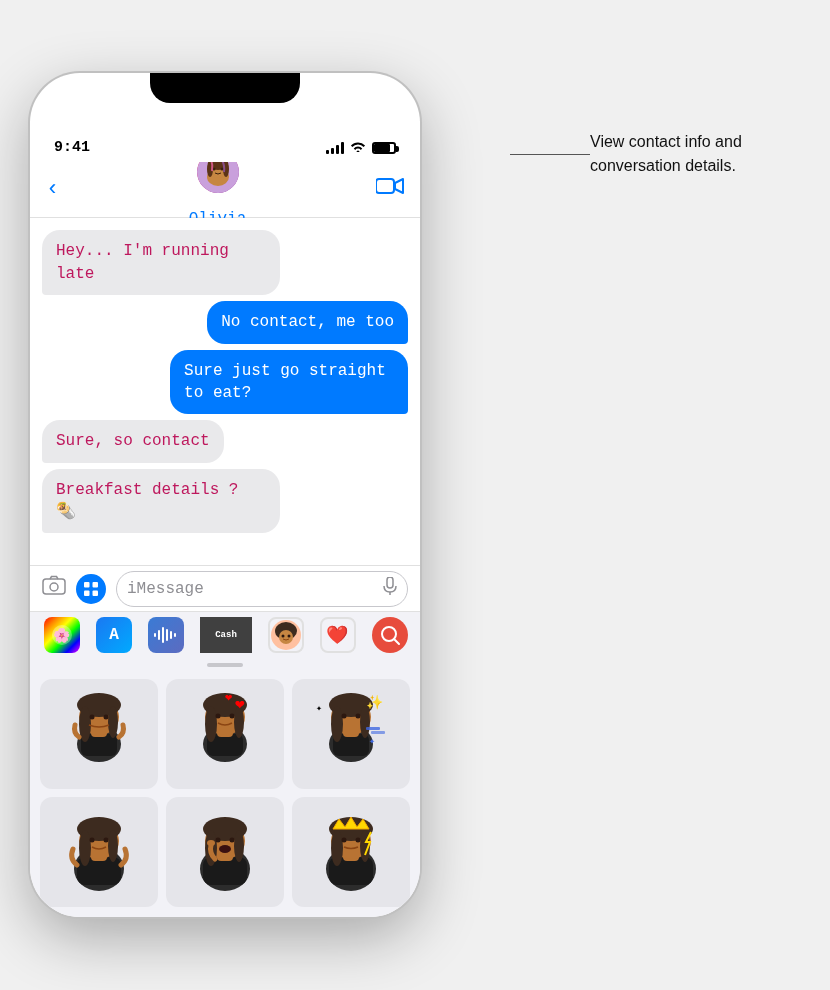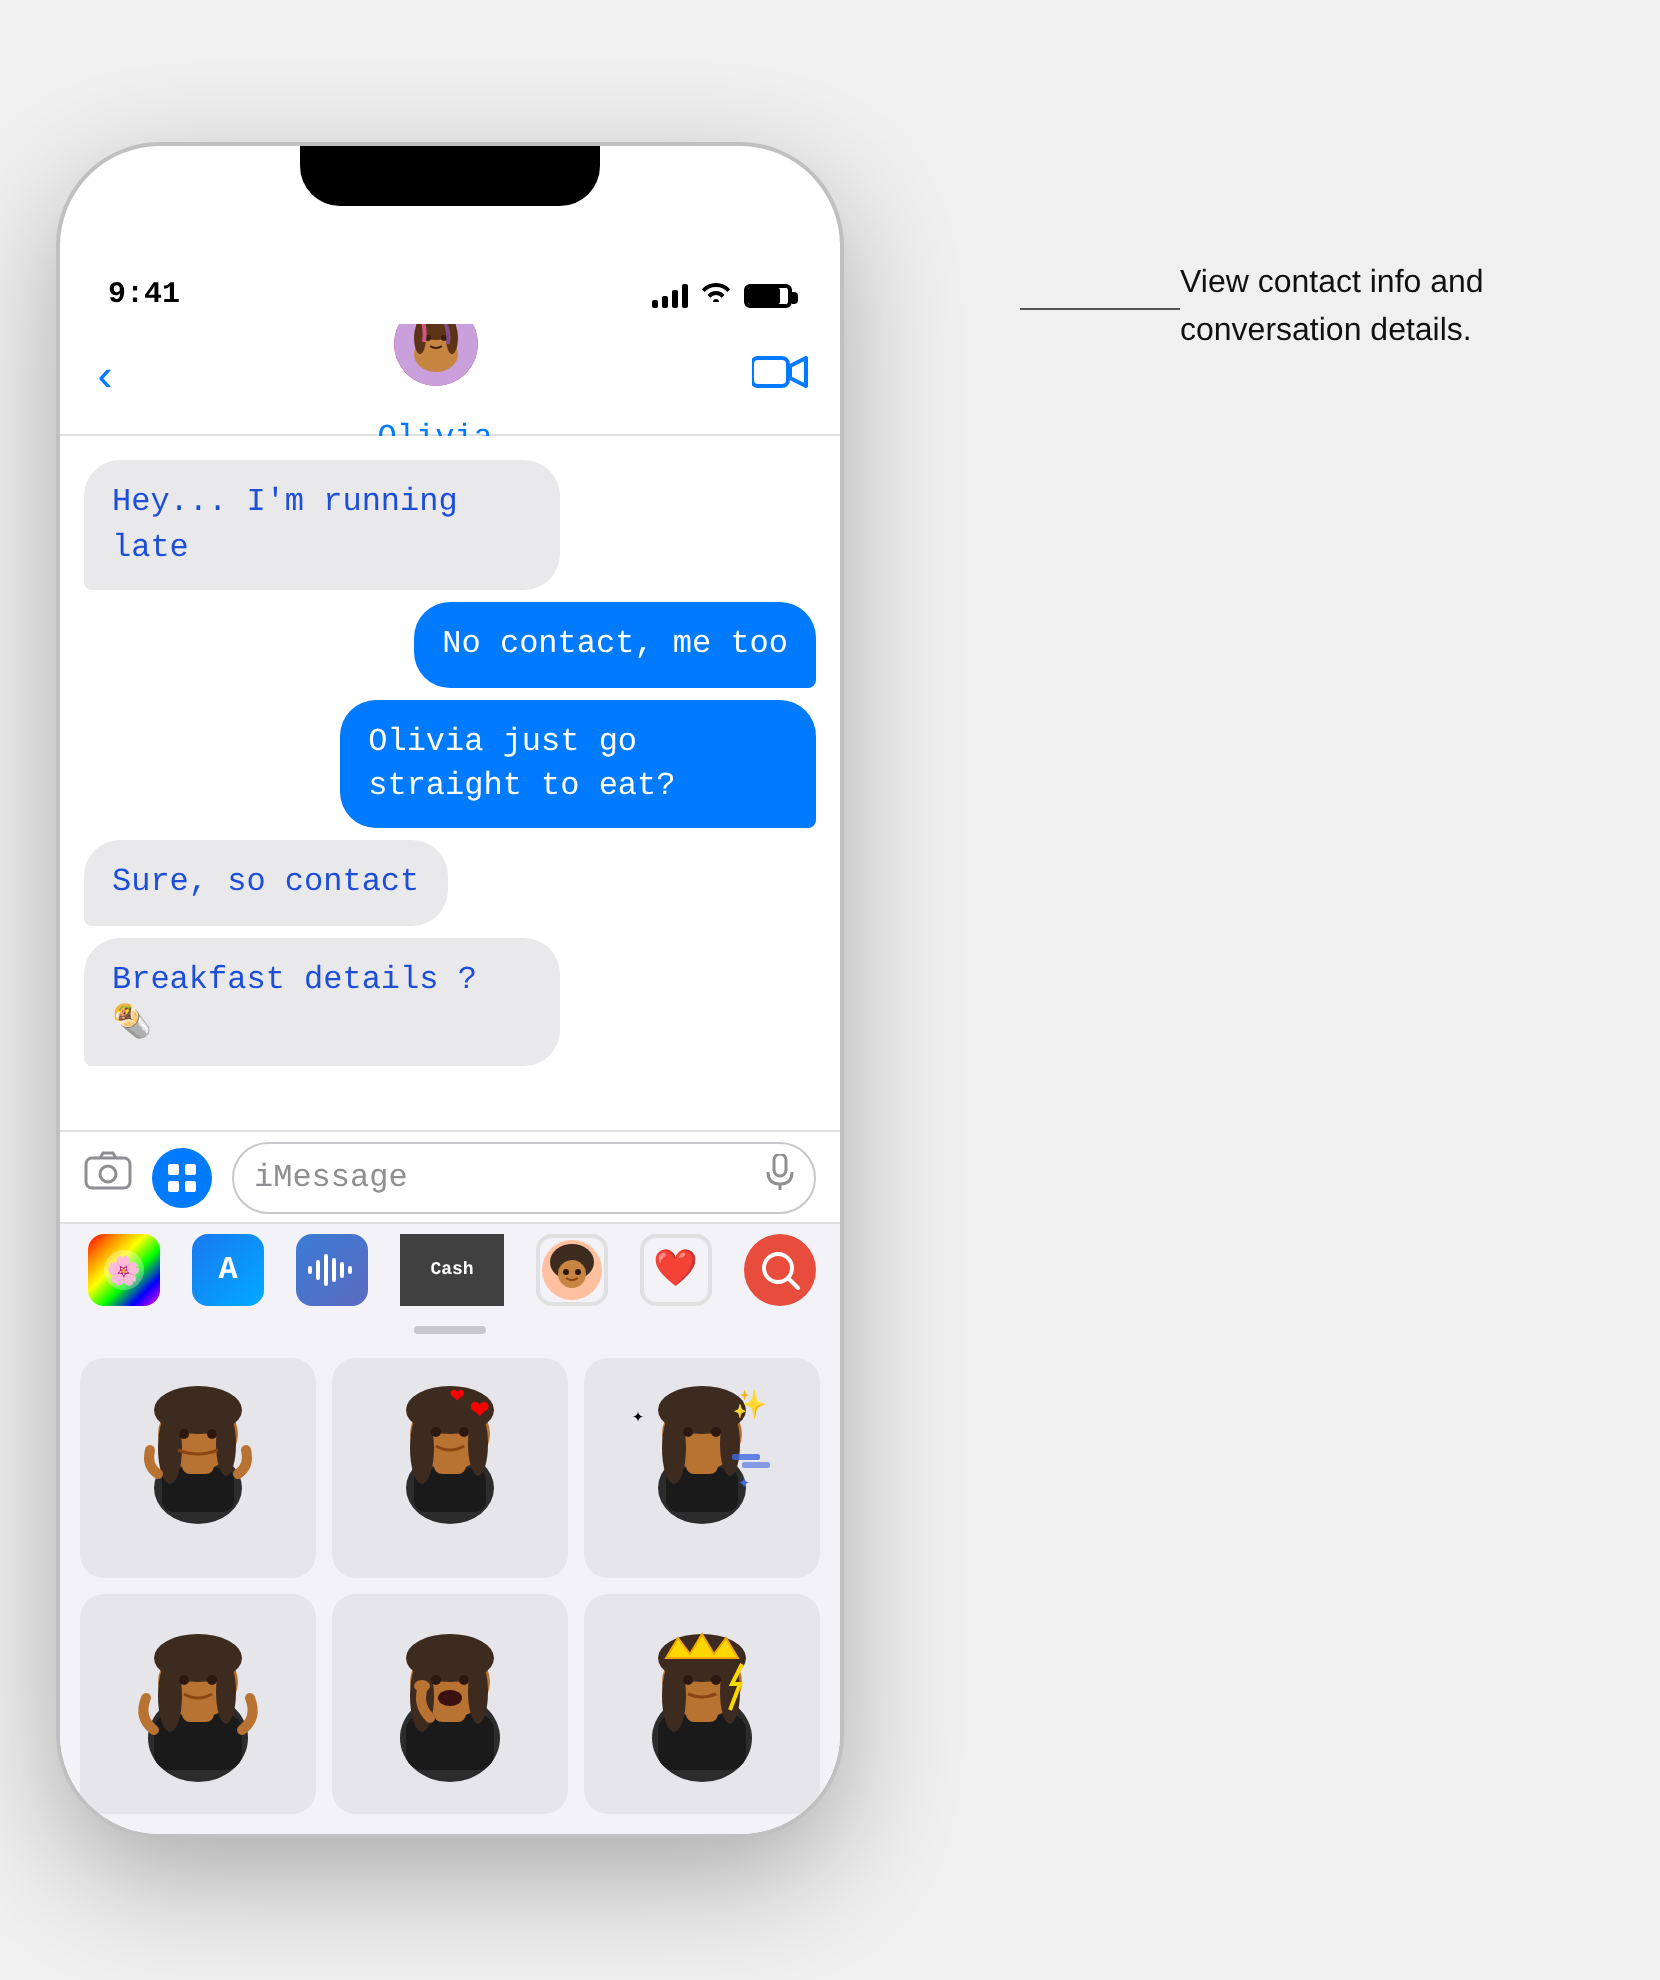--- a/index.html
+++ b/index.html
@@ -171,21 +171,21 @@
     .bubble {
       max-width: 65%;
       padding: 10px 14px;
       border-radius: 18px;
       font-size: 16px;
       line-height: 1.4;
       word-break: break-word;
     }
     .bubble.received {
       background: #e9e9eb;
-      color: #1d4ed8;
+      color: #be185d;
       border-bottom-left-radius: 4px;
     }
     .bubble.sent {
       background: #007AFF;
       color: #fff;
       border-bottom-right-radius: 4px;
     }
 
     .memoji-message {
       display: flex;
@@ -391,21 +391,21 @@
     </div>
 
     <div class="messages-area">
       <div class="message-row received">
         <div class="bubble received">Hey... I'm running late</div>
       </div>
       <div class="message-row sent">
         <div class="bubble sent">No contact, me too</div>
       </div>
       <div class="message-row sent">
-        <div class="bubble sent">Olivia just go straight to eat?</div>
+        <div class="bubble sent">Sure just go straight to eat?</div>
       </div>
       <div class="message-row received">
         <div class="bubble received">Sure, so contact</div>
       </div>
       <div class="message-row received">
         <div class="bubble received">Breakfast details ? 🌯</div>
       </div>
 
       <div class="memoji-message">
         <div class="memoji-img">

